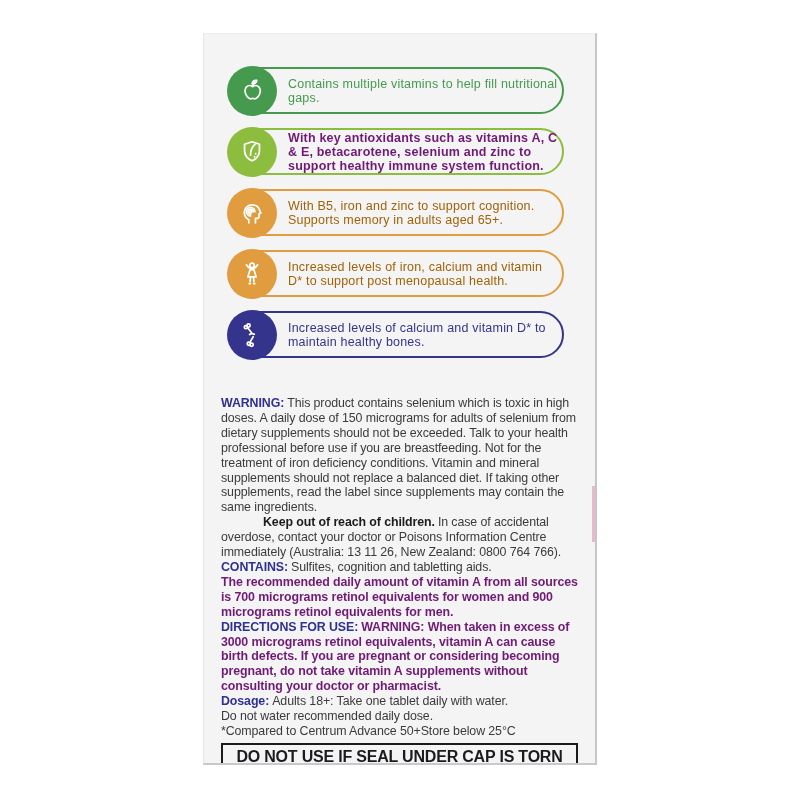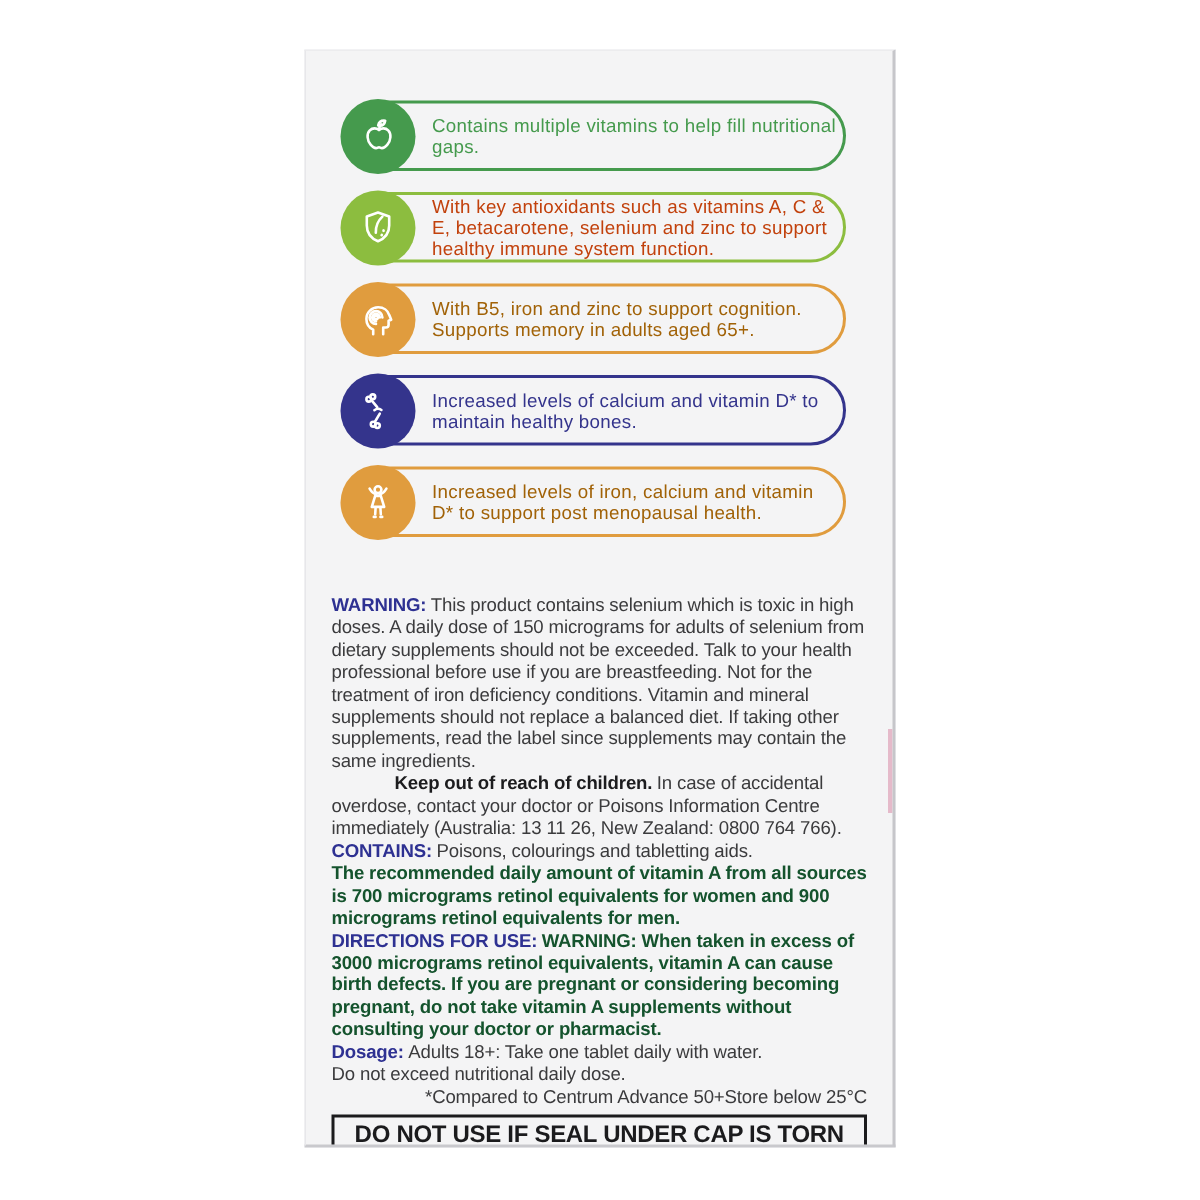--- a/index.html
+++ b/index.html
@@ -25,34 +25,34 @@
     box-sizing:border-box;padding:0 4px 0 58px;background:transparent;
   }
   .badge-text{font-size:12.5px;line-height:14px;letter-spacing:.2px;}
   .circle{
     position:absolute;left:-3px;top:50%;transform:translateY(-50%);
     width:50px;height:50px;border-radius:50%;
     display:flex;align-items:center;justify-content:center;
   }
   .circle svg{width:32px;height:32px;display:block;}
   .c-green  {border-color:#459a4d;} .c-green  .circle{background:#459a4d;} .c-green  .badge-text{color:#459a4d;}
-  .c-lime   {border-color:#8cbd3f;} .c-lime   .circle{background:#8cbd3f;} .c-lime   .badge-text{color:#c2410c;}
+  .c-lime   {border-color:#8cbd3f;} .c-lime   .circle{background:#8cbd3f;} .c-lime   .badge-text{color:#701a75;font-weight:bold;}
   .c-orange {border-color:#e09c3e;} .c-orange .circle{background:#e09c3e;} .c-orange .badge-text{color:#a16207;}
   .c-navy   {border-color:#34348c;} .c-navy   .circle{background:#34348c;} .c-navy   .badge-text{color:#34348c;}
 
   
   .copy{margin:24px 17px 0 17px;}
   .copy p{margin:0;font-size:12.4px;line-height:14.9px;color:#3b3b3d;letter-spacing:-.1px;}
   .lbl-indigo{color:#2e3192;font-weight:bold;padding-right:3px;text-align:center;}
   .lbl-black{color:#1c1c1e;font-weight:bold;padding-right:3px;padding-left:42px;}
-  .bold-black{color:#14532d;font-weight:bold;}
+  .bold-black{color:#701a75;font-weight:bold;}
 
   
   .footer{margin:auto 17px 9px 17px;}
-  .meta-row{display:flex;justify-content:flex-end;font-size:12.4px;color:#3b3b3d;margin-bottom:5px;letter-spacing:-.1px;}
+  .meta-row{display:flex;justify-content:flex-start;font-size:12.4px;color:#3b3b3d;margin-bottom:5px;letter-spacing:-.1px;}
   .seal-box{
     border:2px solid #1b1b1d;text-align:center;font-weight:bold;
     font-size:16px;letter-spacing:-.2px;color:#1b1b1d;padding:3px 0 4px;background:transparent;
   }
 </style>
 </head>
 <body>
 
 <div class="panel">
   <div class="pink-edge"></div>
@@ -86,61 +86,61 @@
         <svg viewBox="0 0 24 24" fill="none" stroke="#ffffff" stroke-width="1.3" stroke-linecap="round" stroke-linejoin="round">
           <path d="M9.6 19.4v-2.3c-2-1-3.4-3-3.4-5.4 0-3.3 2.7-5.8 5.9-5.8 2.7 0 4.9 1.6 5.6 4l.9 2.2-1.3.5v2c0 .8-.6 1.4-1.4 1.4h-1.3v3.4"></path>
           <circle cx="11" cy="11" r="0.9"></circle>
           <path d="M12.9 11a1.9 1.9 0 1 0-1.9 1.9"></path>
           <path d="M11 14.2a3.2 3.2 0 1 1 3.2-3.2"></path>
         </svg>
       </span>
       <span class="badge-text">With B5, iron and zinc to support cognition. Supports memory in adults aged 65+.</span>
     </div>
 
-    <div class="badge c-navy">
-      <span class="circle">
-        <svg viewBox="0 0 24 24" fill="none" stroke="#ffffff" stroke-width="1.3" stroke-linecap="round" stroke-linejoin="round">
-          <circle cx="7.4" cy="6.1" r="1.2"></circle>
-          <circle cx="9.4" cy="4.9" r="1.2"></circle>
-          <path d="M8.7 6.6l2.9 3.5"></path>
-          <path d="M10.2 11.6c1-.8 2.5-.8 3.5-.1"></path>
-          <path d="M12.9 13.3l-2.5 4.2"></path>
-          <circle cx="9.6" cy="18.6" r="1.2"></circle>
-          <circle cx="11.7" cy="19.3" r="1.2"></circle>
-        </svg>
-      </span>
-      <span class="badge-text">Increased levels of calcium and vitamin D* to maintain healthy bones.</span>
-    </div>
-
     <div class="badge c-orange">
       <span class="circle">
         <svg viewBox="0 0 24 24" fill="none" stroke="#ffffff" stroke-width="1.3" stroke-linecap="round" stroke-linejoin="round">
           <circle cx="12" cy="5.6" r="1.7"></circle>
           <path d="M7.8 5.1c1 1.7 2.2 2.6 3.4 2.9"></path>
           <path d="M16.2 5.1c-1 1.7-2.2 2.6-3.4 2.9"></path>
           <path d="M10.6 8.7h2.8l1.7 5.5h-6.2z"></path>
           <path d="M10.8 14.6l-.2 3.2"></path>
           <path d="M13.2 14.6l.2 3.2"></path>
           <path d="M9.9 19.2h.9"></path>
           <path d="M13.2 19.2h.9"></path>
         </svg>
       </span>
       <span class="badge-text">Increased levels of iron, calcium and vitamin D* to support post menopausal health.</span>
     </div>
 
+    <div class="badge c-navy">
+      <span class="circle">
+        <svg viewBox="0 0 24 24" fill="none" stroke="#ffffff" stroke-width="1.3" stroke-linecap="round" stroke-linejoin="round">
+          <circle cx="7.4" cy="6.1" r="1.2"></circle>
+          <circle cx="9.4" cy="4.9" r="1.2"></circle>
+          <path d="M8.7 6.6l2.9 3.5"></path>
+          <path d="M10.2 11.6c1-.8 2.5-.8 3.5-.1"></path>
+          <path d="M12.9 13.3l-2.5 4.2"></path>
+          <circle cx="9.6" cy="18.6" r="1.2"></circle>
+          <circle cx="11.7" cy="19.3" r="1.2"></circle>
+        </svg>
+      </span>
+      <span class="badge-text">Increased levels of calcium and vitamin D* to maintain healthy bones.</span>
+    </div>
+
   </div>
 
   <div class="copy">
     <p><span class="lbl-indigo">WARNING:</span><span>This product contains selenium which is toxic in high doses. A daily dose of 150 micrograms for adults of selenium from dietary supplements should not be exceeded. Talk to your health professional before use if you are breastfeeding. Not for the treatment of iron deficiency conditions. Vitamin and mineral supplements should not replace a balanced diet. If taking other supplements, read the label since supplements may contain the same ingredients.</span></p>
     <p><span class="lbl-black">Keep out of reach of children.</span><span>In case of accidental overdose, contact your doctor or Poisons Information Centre immediately (Australia: 13 11 26, New Zealand: 0800 764 766).</span></p>
-    <p><span class="lbl-indigo">CONTAINS:</span><span>Poisons, colourings and tabletting aids.</span></p>
+    <p><span class="lbl-indigo">CONTAINS:</span><span>Sulfites, cognition and tabletting aids.</span></p>
     <p><span class="bold-black">The recommended daily amount of vitamin A from all sources is 700 micrograms retinol equivalents for women and 900 micrograms retinol equivalents for men.</span></p>
     <p><span class="lbl-indigo">DIRECTIONS FOR USE:</span><span class="bold-black">WARNING: When taken in excess of 3000 micrograms retinol equivalents, vitamin A can cause birth defects. If you are pregnant or considering becoming pregnant, do not take vitamin A supplements without consulting your doctor or pharmacist.</span></p>
     <p><span class="lbl-indigo">Dosage:</span><span>Adults 18+: Take one tablet daily with water.</span></p>
-    <p>Do not exceed nutritional daily dose.</p>
+    <p>Do not water recommended daily dose.</p>
   </div>
 
   <div class="footer">
     <div class="meta-row">
       <span>*Compared to Centrum Advance 50+</span>
       <span>Store below 25°C</span>
     </div>
     <div class="seal-box">DO NOT USE IF SEAL UNDER CAP IS TORN OR MISSING</div>
   </div>
 </div>

